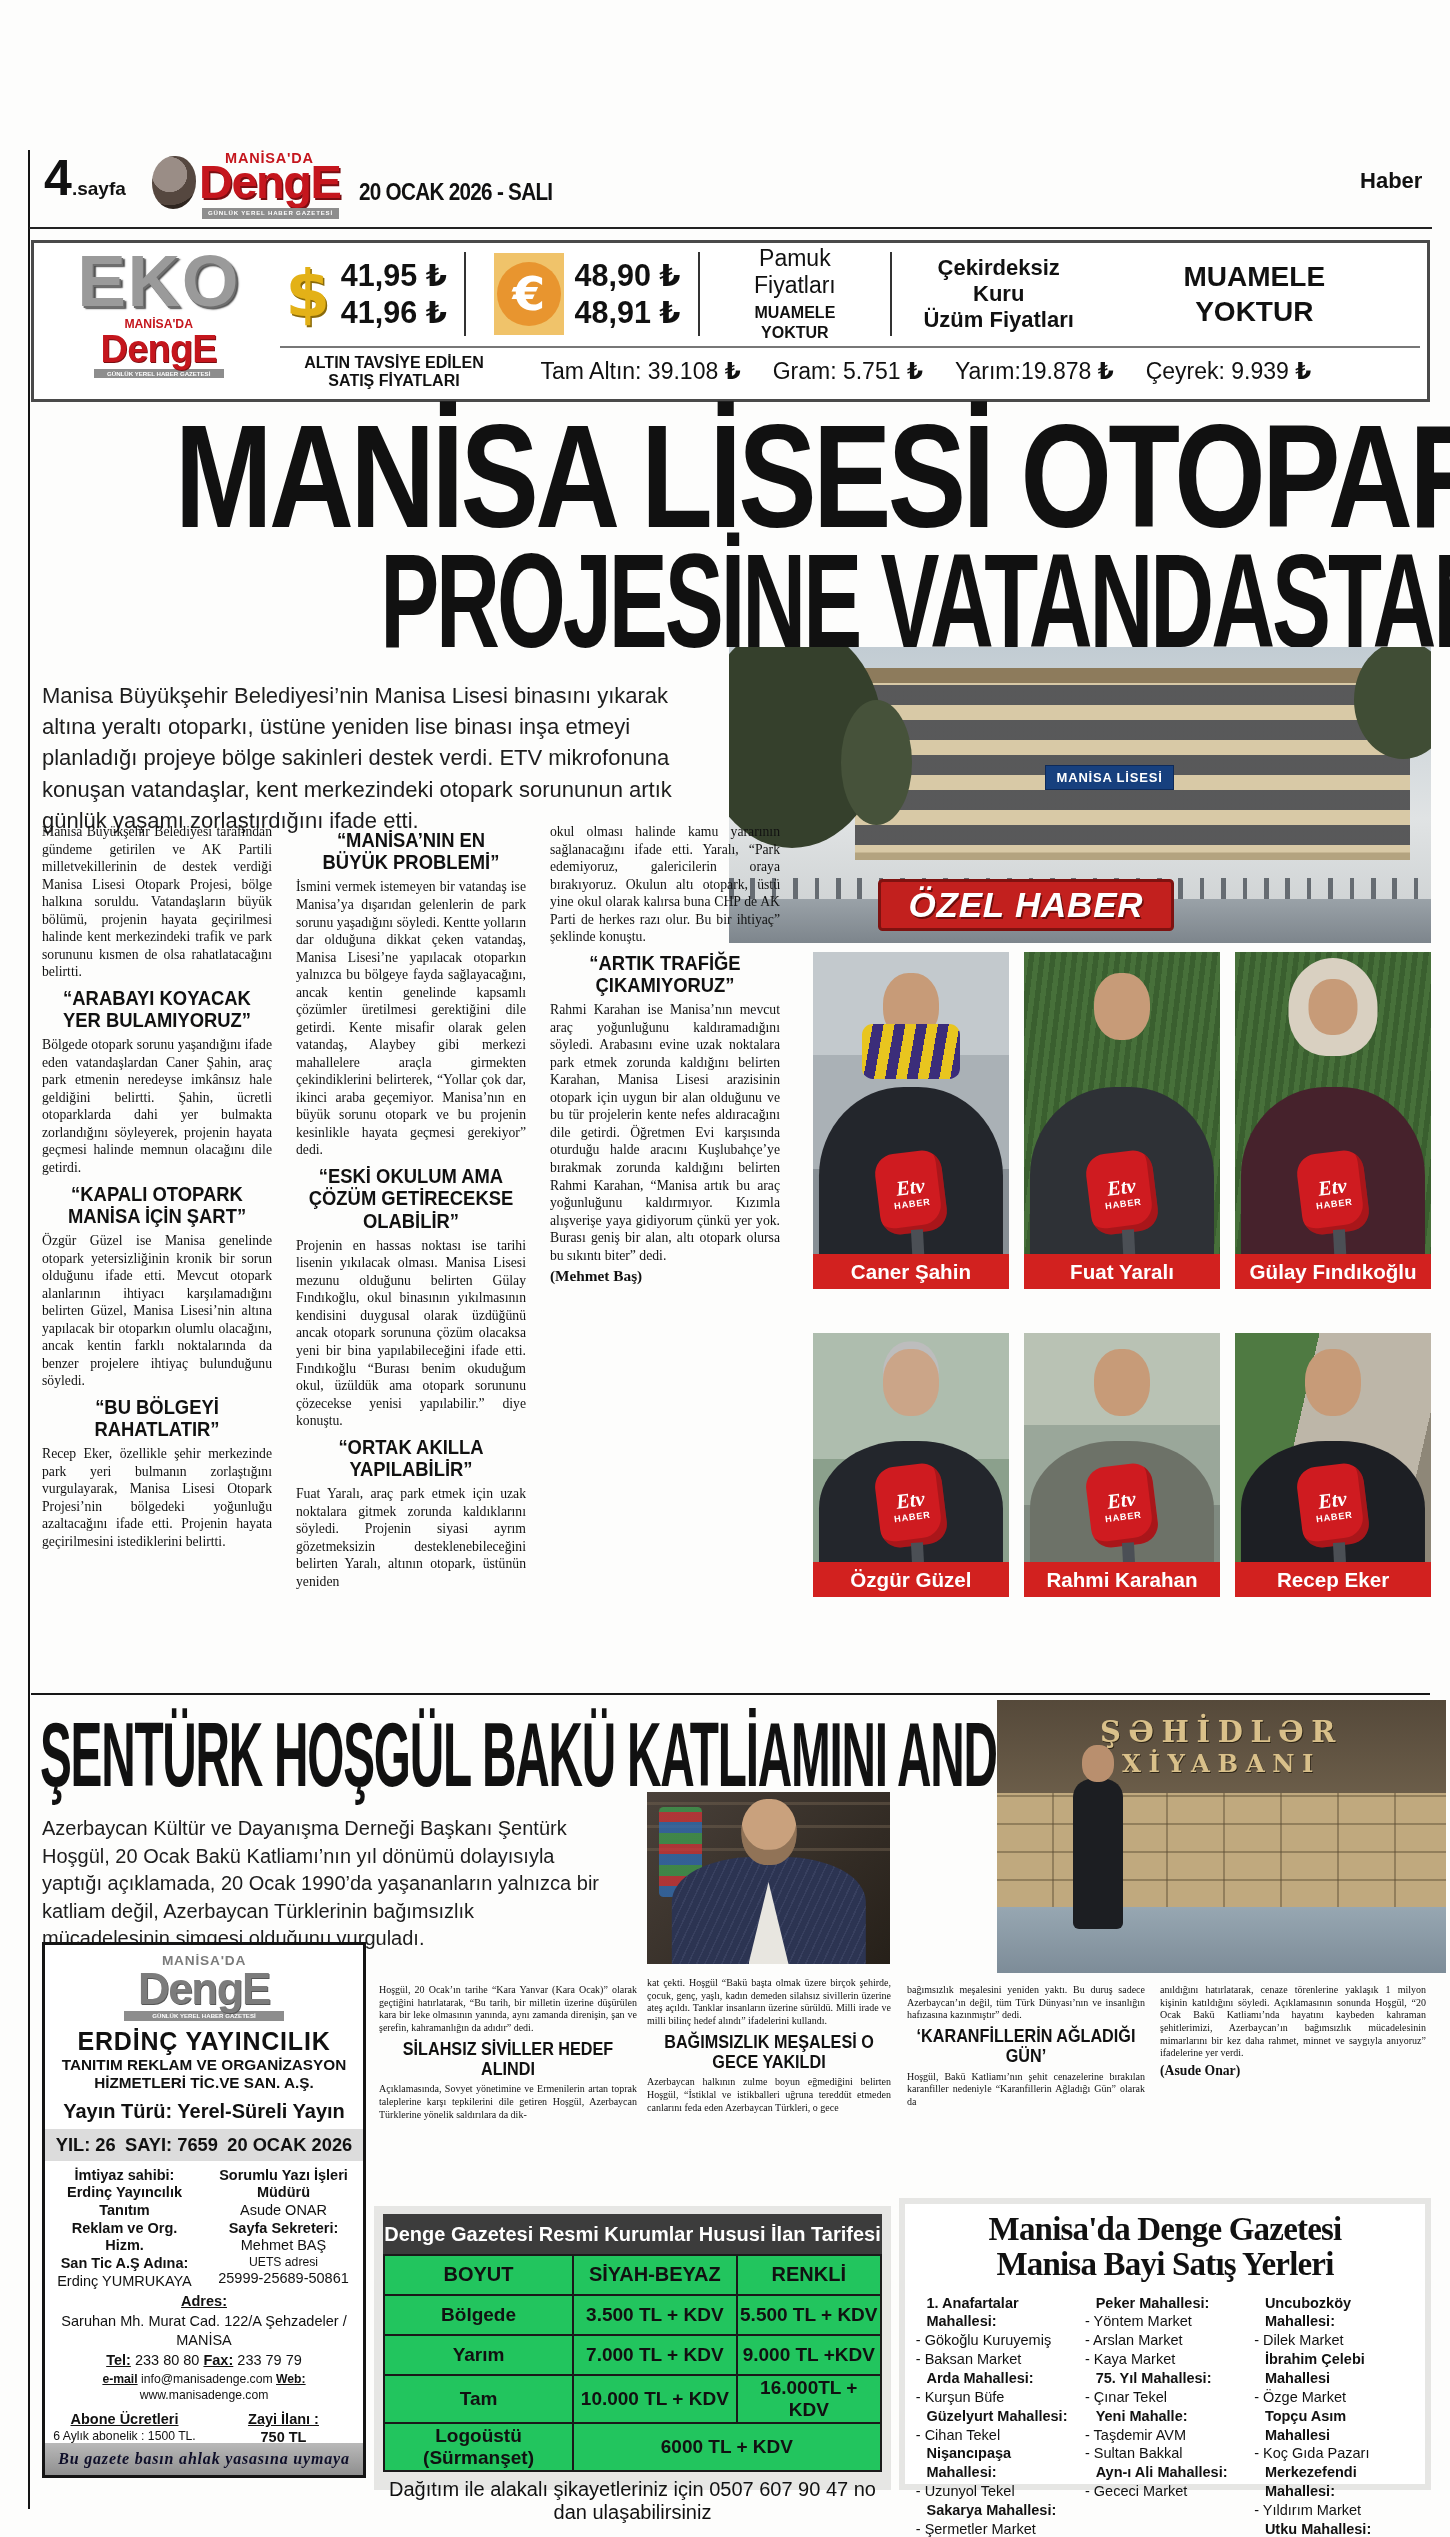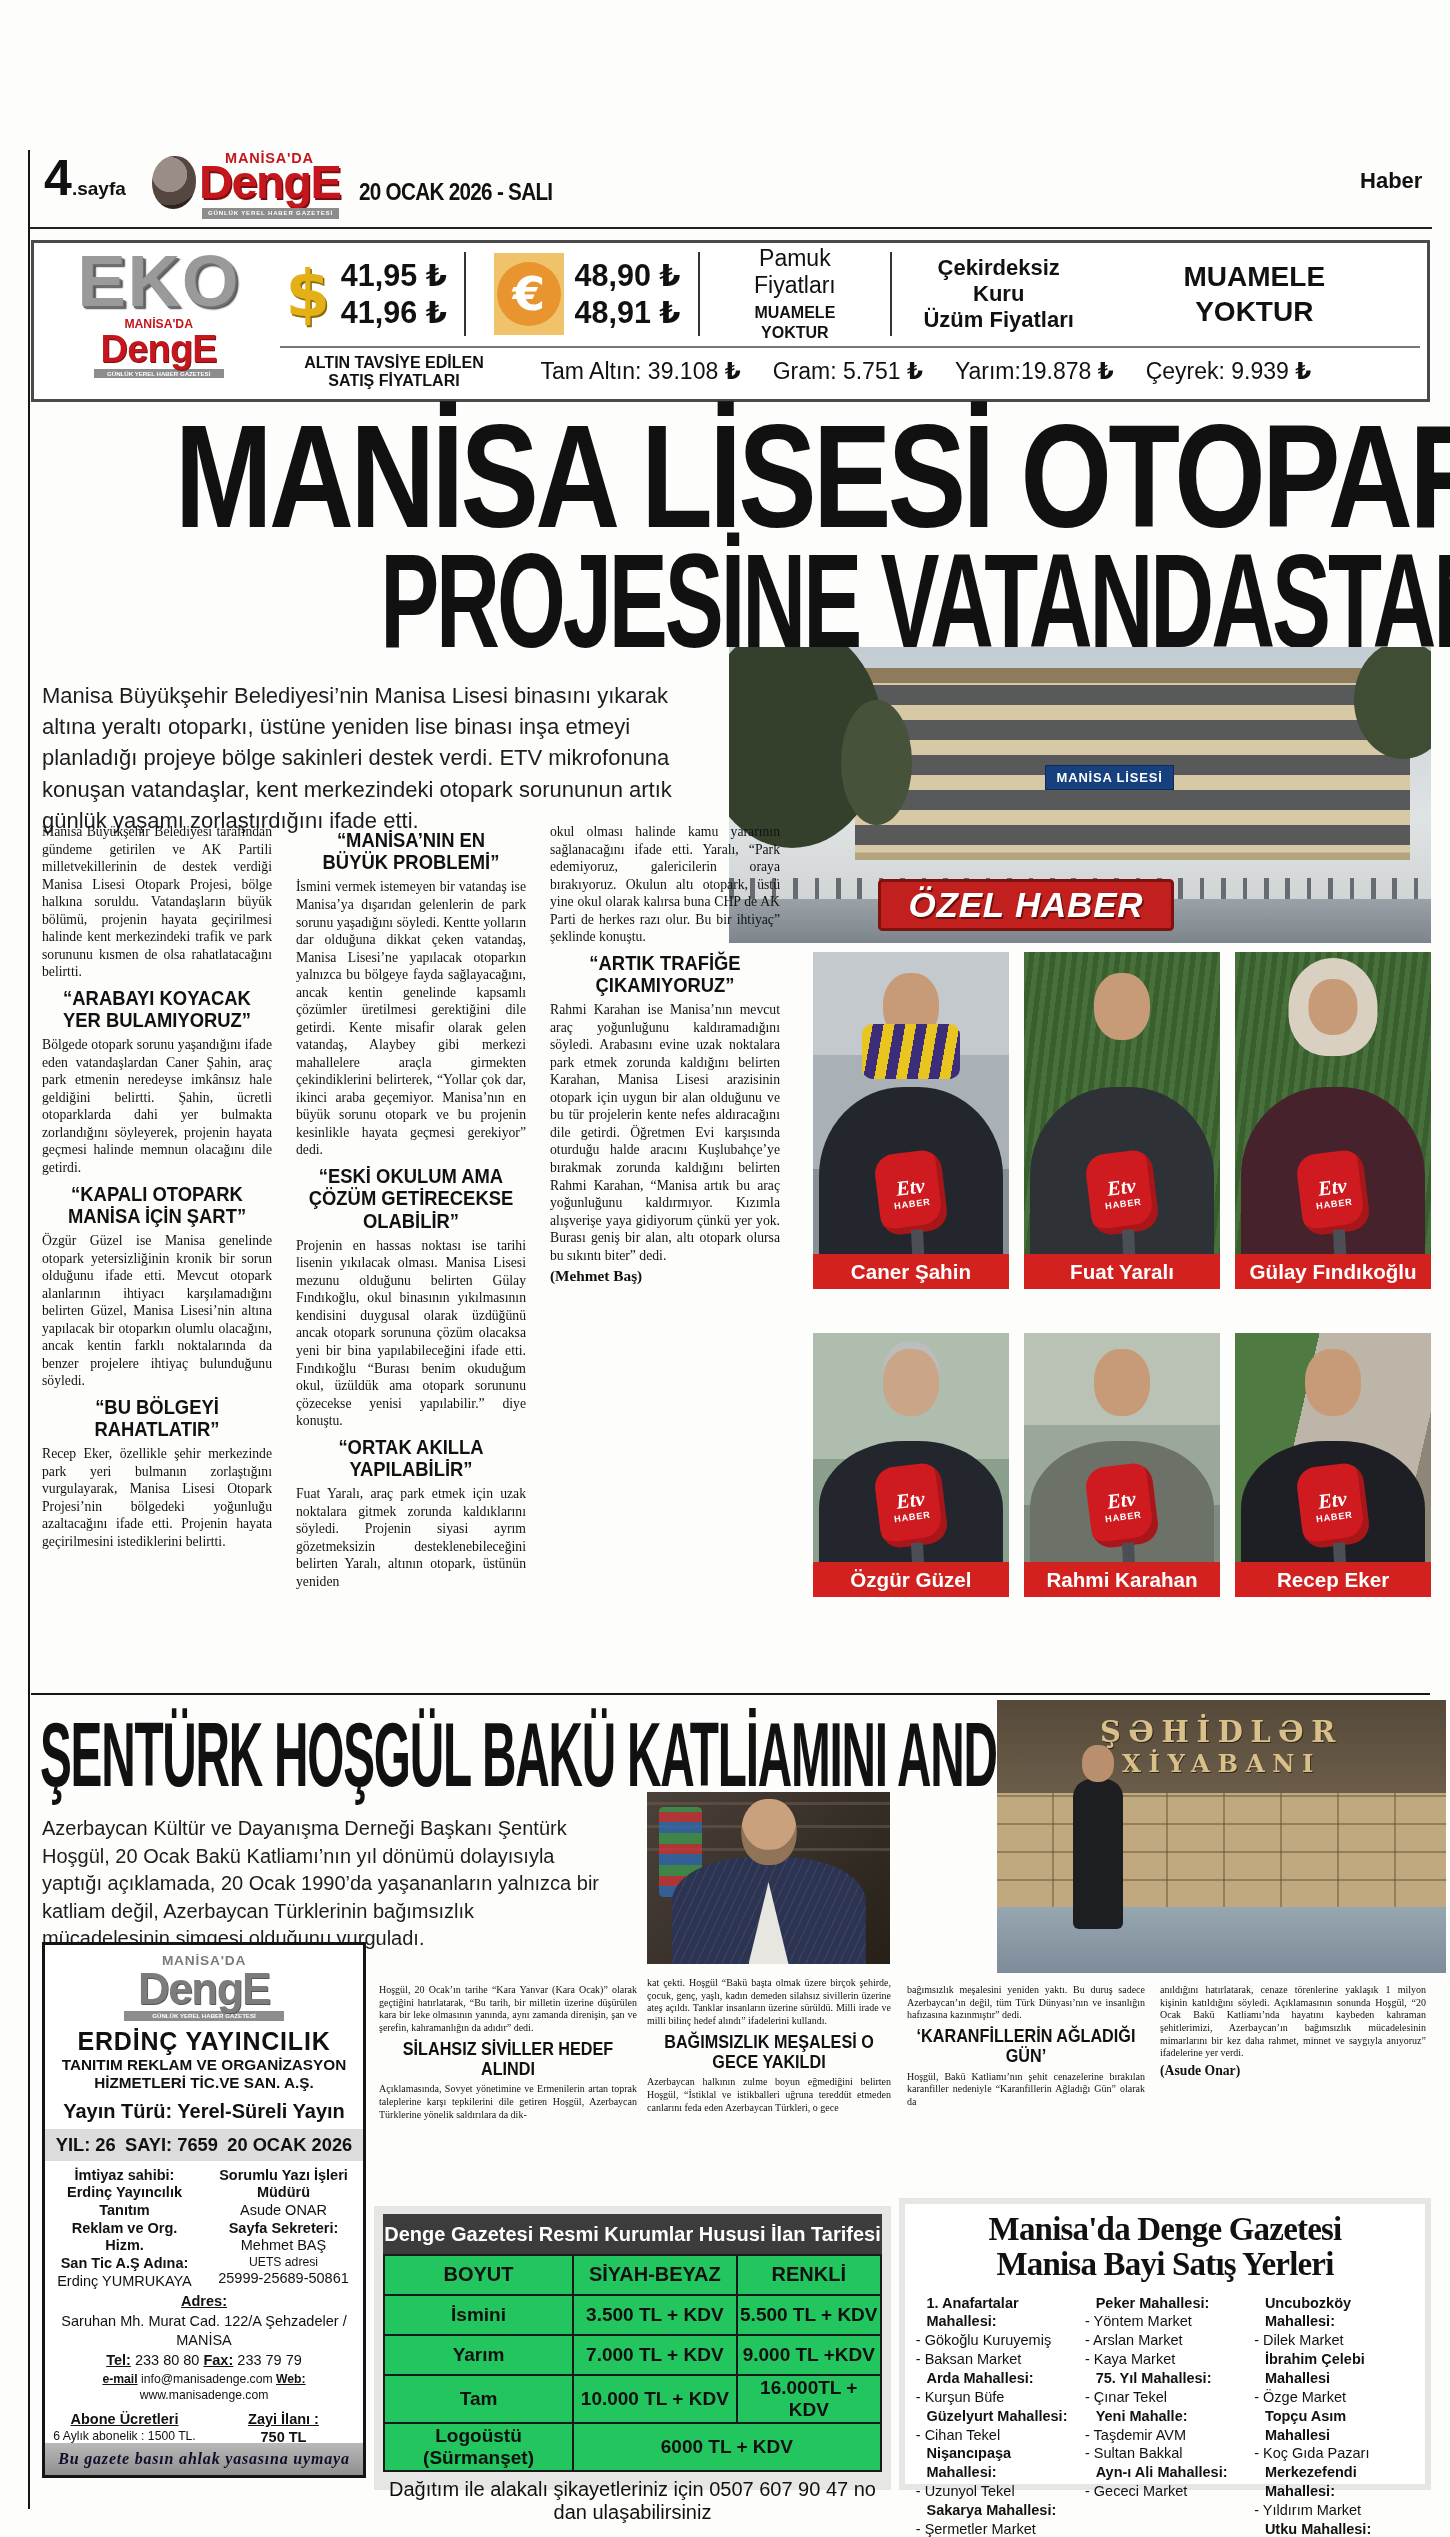--- a/index.html
+++ b/index.html
@@ -522,21 +522,21 @@
     <table data-name="tariff-table">
       <thead data-name="tariff-header">
         <tr data-name="tariff-header-row">
           <th style="width:38%" data-name="col-header-boyut">BOYUT</th>
           <th style="width:33%" data-name="col-header-siyahbeyaz">SİYAH-BEYAZ</th>
           <th data-name="col-header-renkli">RENKLİ</th>
         </tr>
       </thead>
       <tbody data-name="tariff-body">
           <tr data-name="tariff-row">
-            <td data-name="tariff-cell">İsmini</td>
+            <td data-name="tariff-cell">Bölgede</td>
             <td data-name="tariff-cell">3.500 TL + KDV</td>
             <td data-name="tariff-cell">5.500 TL + KDV</td>
           </tr>
           <tr data-name="tariff-row">
             <td data-name="tariff-cell">Yarım</td>
             <td data-name="tariff-cell">7.000 TL + KDV</td>
             <td data-name="tariff-cell">9.000 TL +KDV</td>
           </tr>
           <tr data-name="tariff-row">
             <td data-name="tariff-cell">Tam</td>

